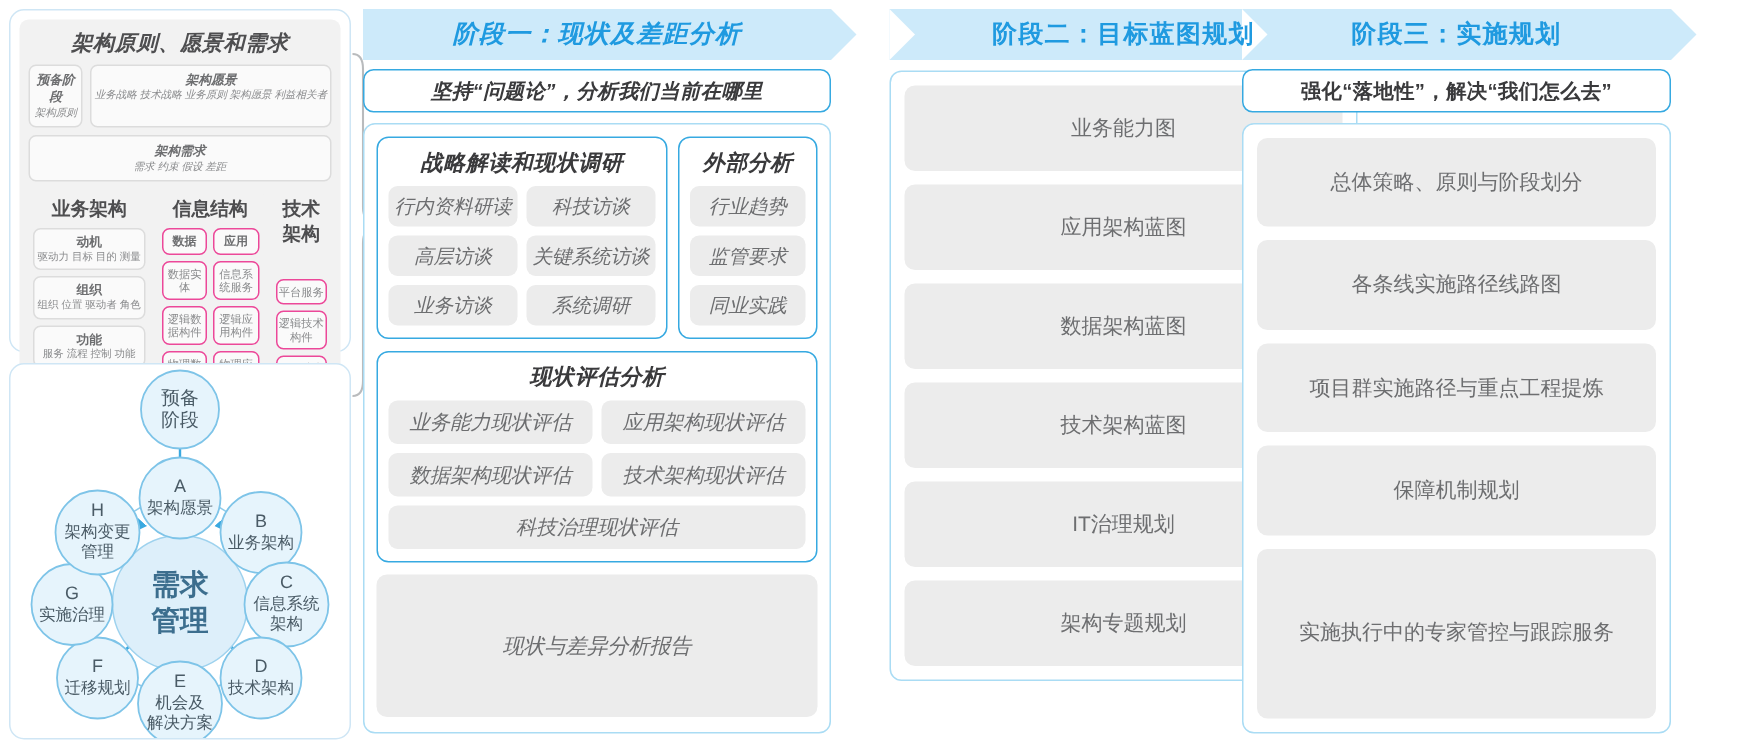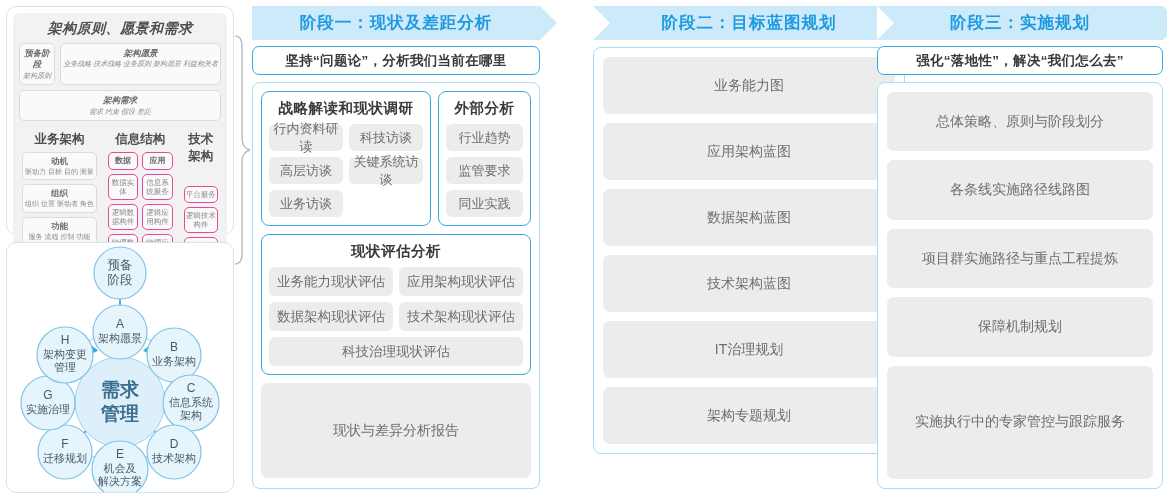--- a/index.html
+++ b/index.html
@@ -61,23 +61,23 @@
 
   
   .circle-panel { position:absolute; left:0; top:236px; width:228px; height:251px; }
   .circle-panel svg { display:block; }
 
   
   .bracket { position:absolute; left:232px; top:30px; width:22px; height:240px; }
 
   
   .phase { position:absolute; top:6px; }
-  .p1 { left:252px; width:288px; }
+  .p1 { left:242px; width:312px;font-style:italic; }
   .p2 { left:593px; width:312px; }
-  .p3 { left:877px; width:286px; }
+  .p3 { left:828px; width:286px; }
 
   .banner { position:relative; height:34px; background:#cdeafa; display:flex; align-items:center; justify-content:center; }
   .banner::after {
     content:""; position:absolute; right:-17px; top:0; width:0; height:0;
     border-top:17px solid transparent; border-bottom:17px solid transparent;
     border-left:17px solid #cdeafa; z-index:3;
   }
   .banner.notch::before {
     content:""; position:absolute; left:0; top:0; width:0; height:0;
     border-top:17px solid transparent; border-bottom:17px solid transparent;
@@ -308,20 +308,21 @@
       <div class="top-split">
         <div class="ts-left">
           <div class="grp">
             <div class="grp-title">战略解读和现状调研</div>
             <div class="grid2">
               <div class="chip sm">行内资料研读</div>
               <div class="chip sm">科技访谈</div>
               <div class="chip sm">高层访谈</div>
               <div class="chip sm">关键系统访谈</div>
               <div class="chip sm">业务访谈</div>
+              <div class="chip sm">系统调研</div>
             </div>
           </div>
         </div>
         <div class="ts-right">
           <div class="grp">
             <div class="grp-title">外部分析</div>
             <div class="col1">
               <div class="chip sm">行业趋势</div>
               <div class="chip sm">监管要求</div>
               <div class="chip sm">同业实践</div>

